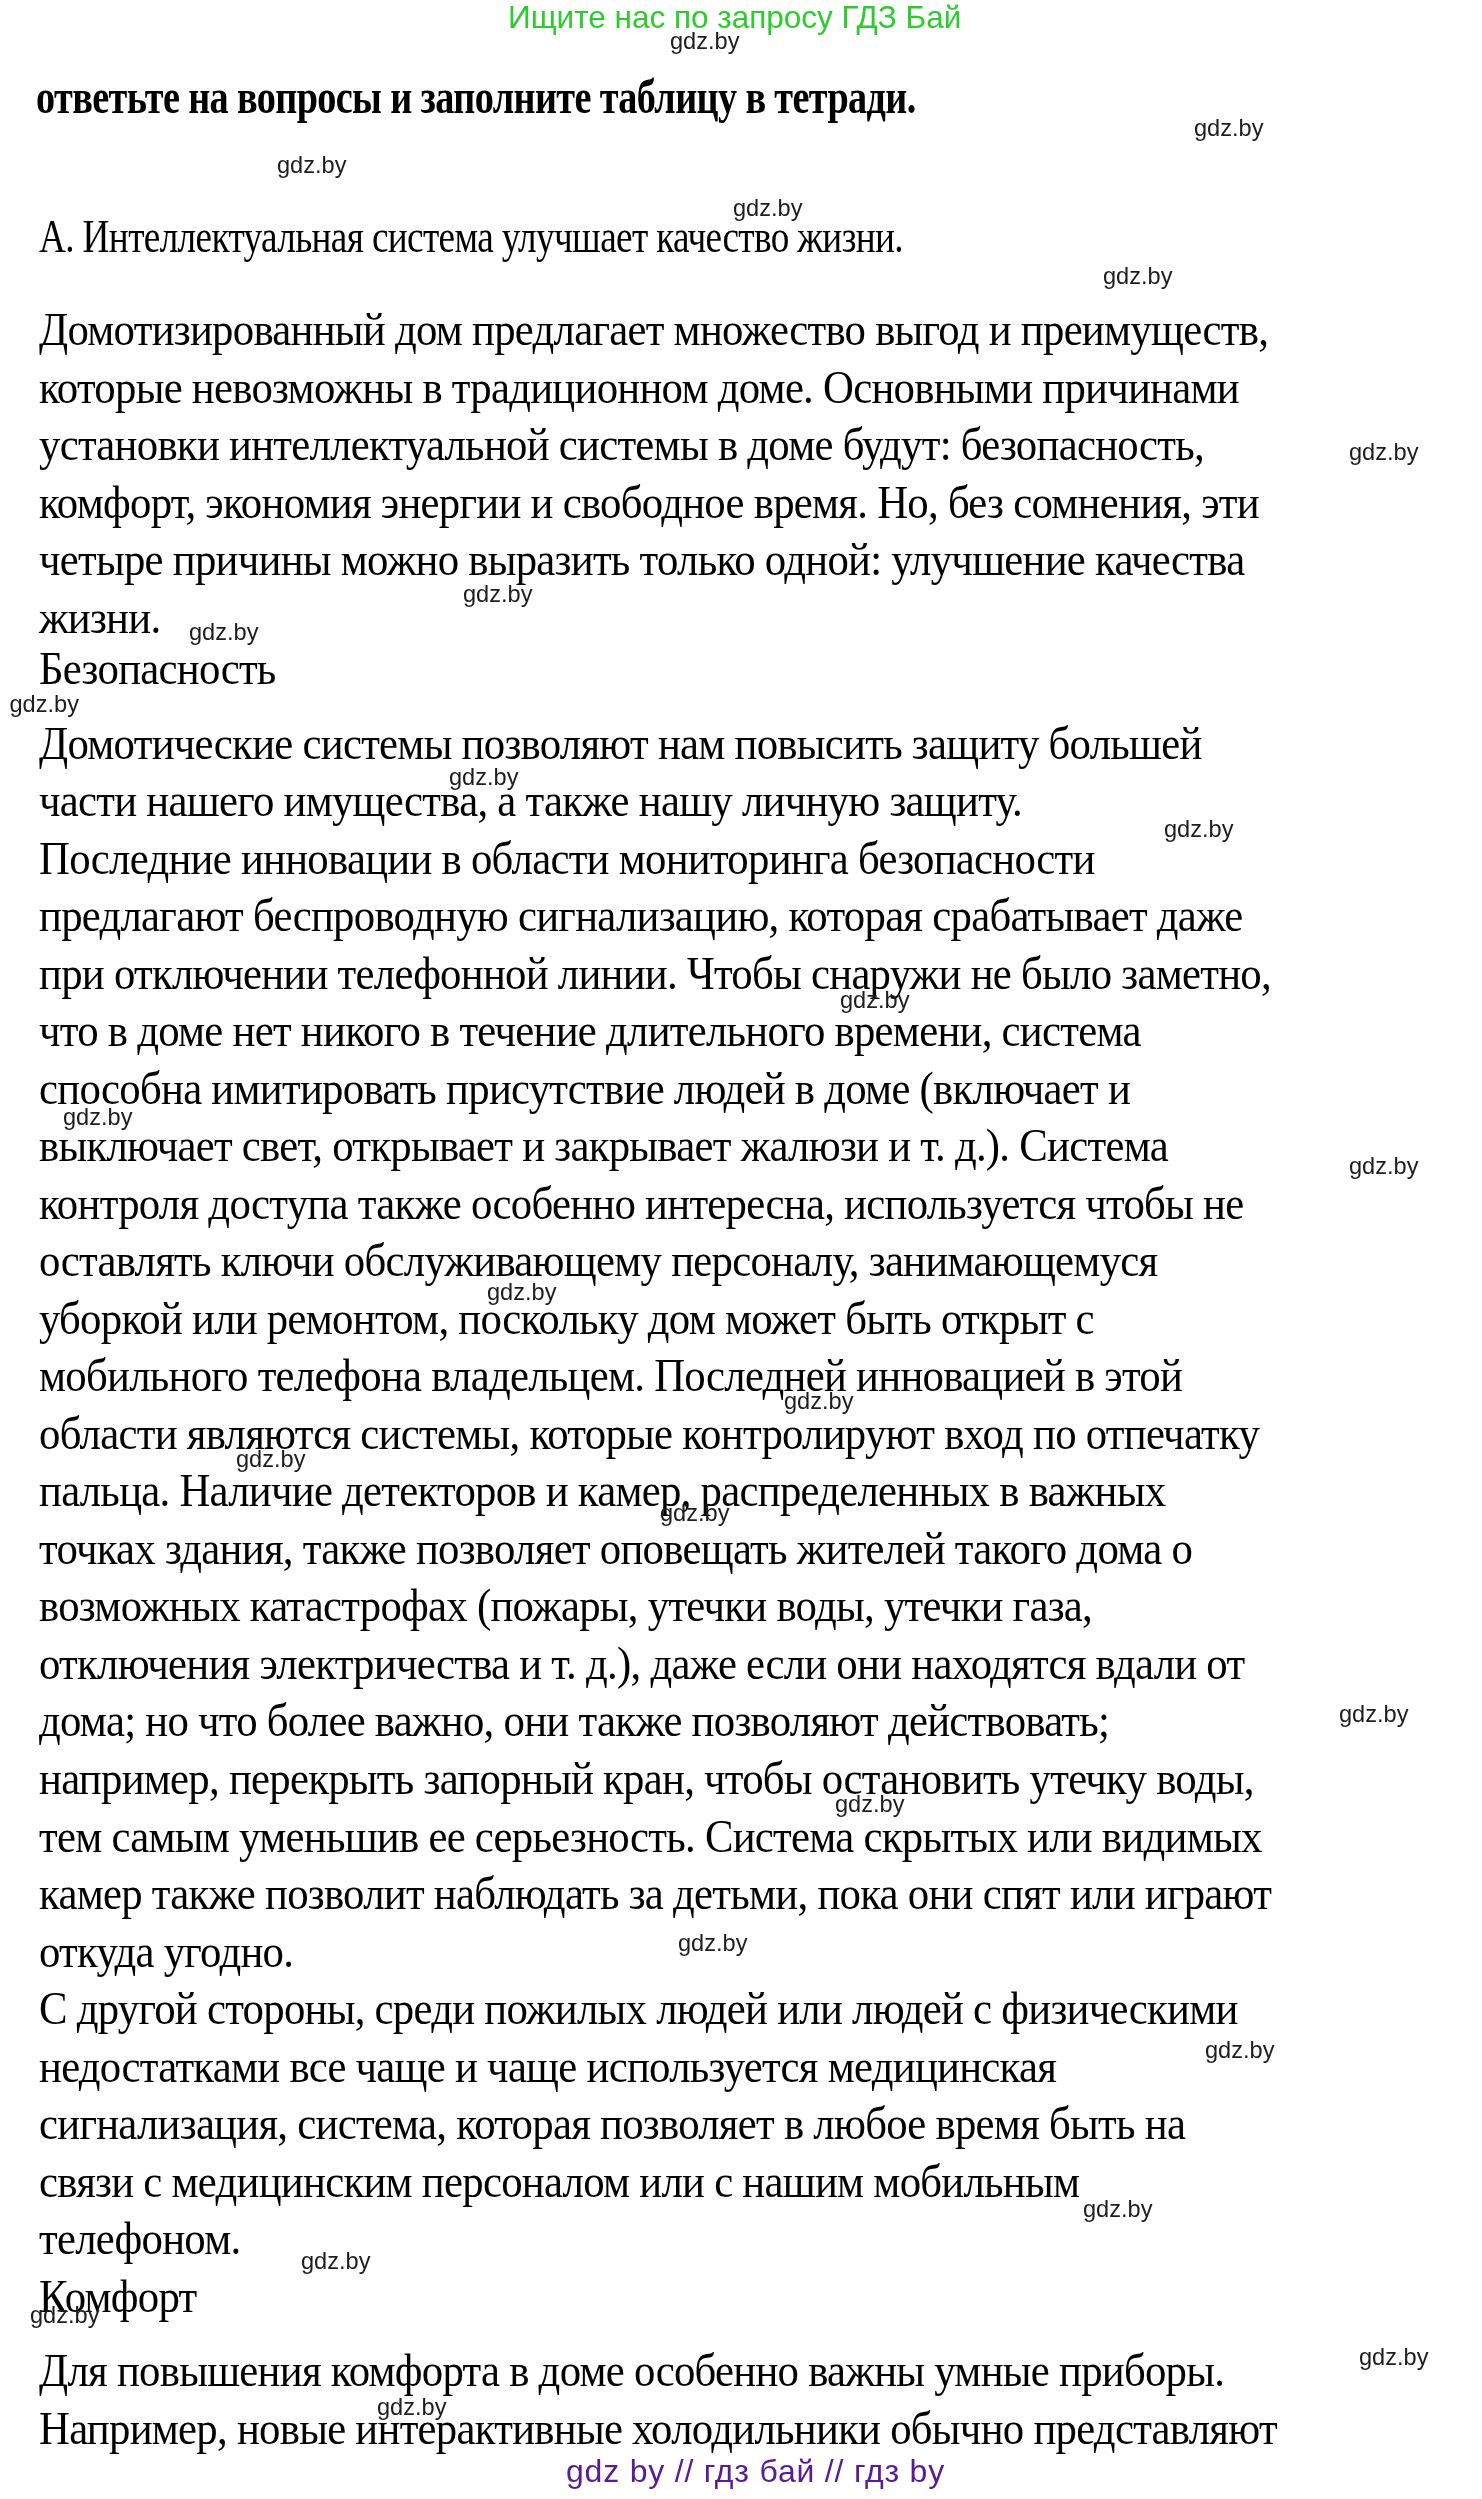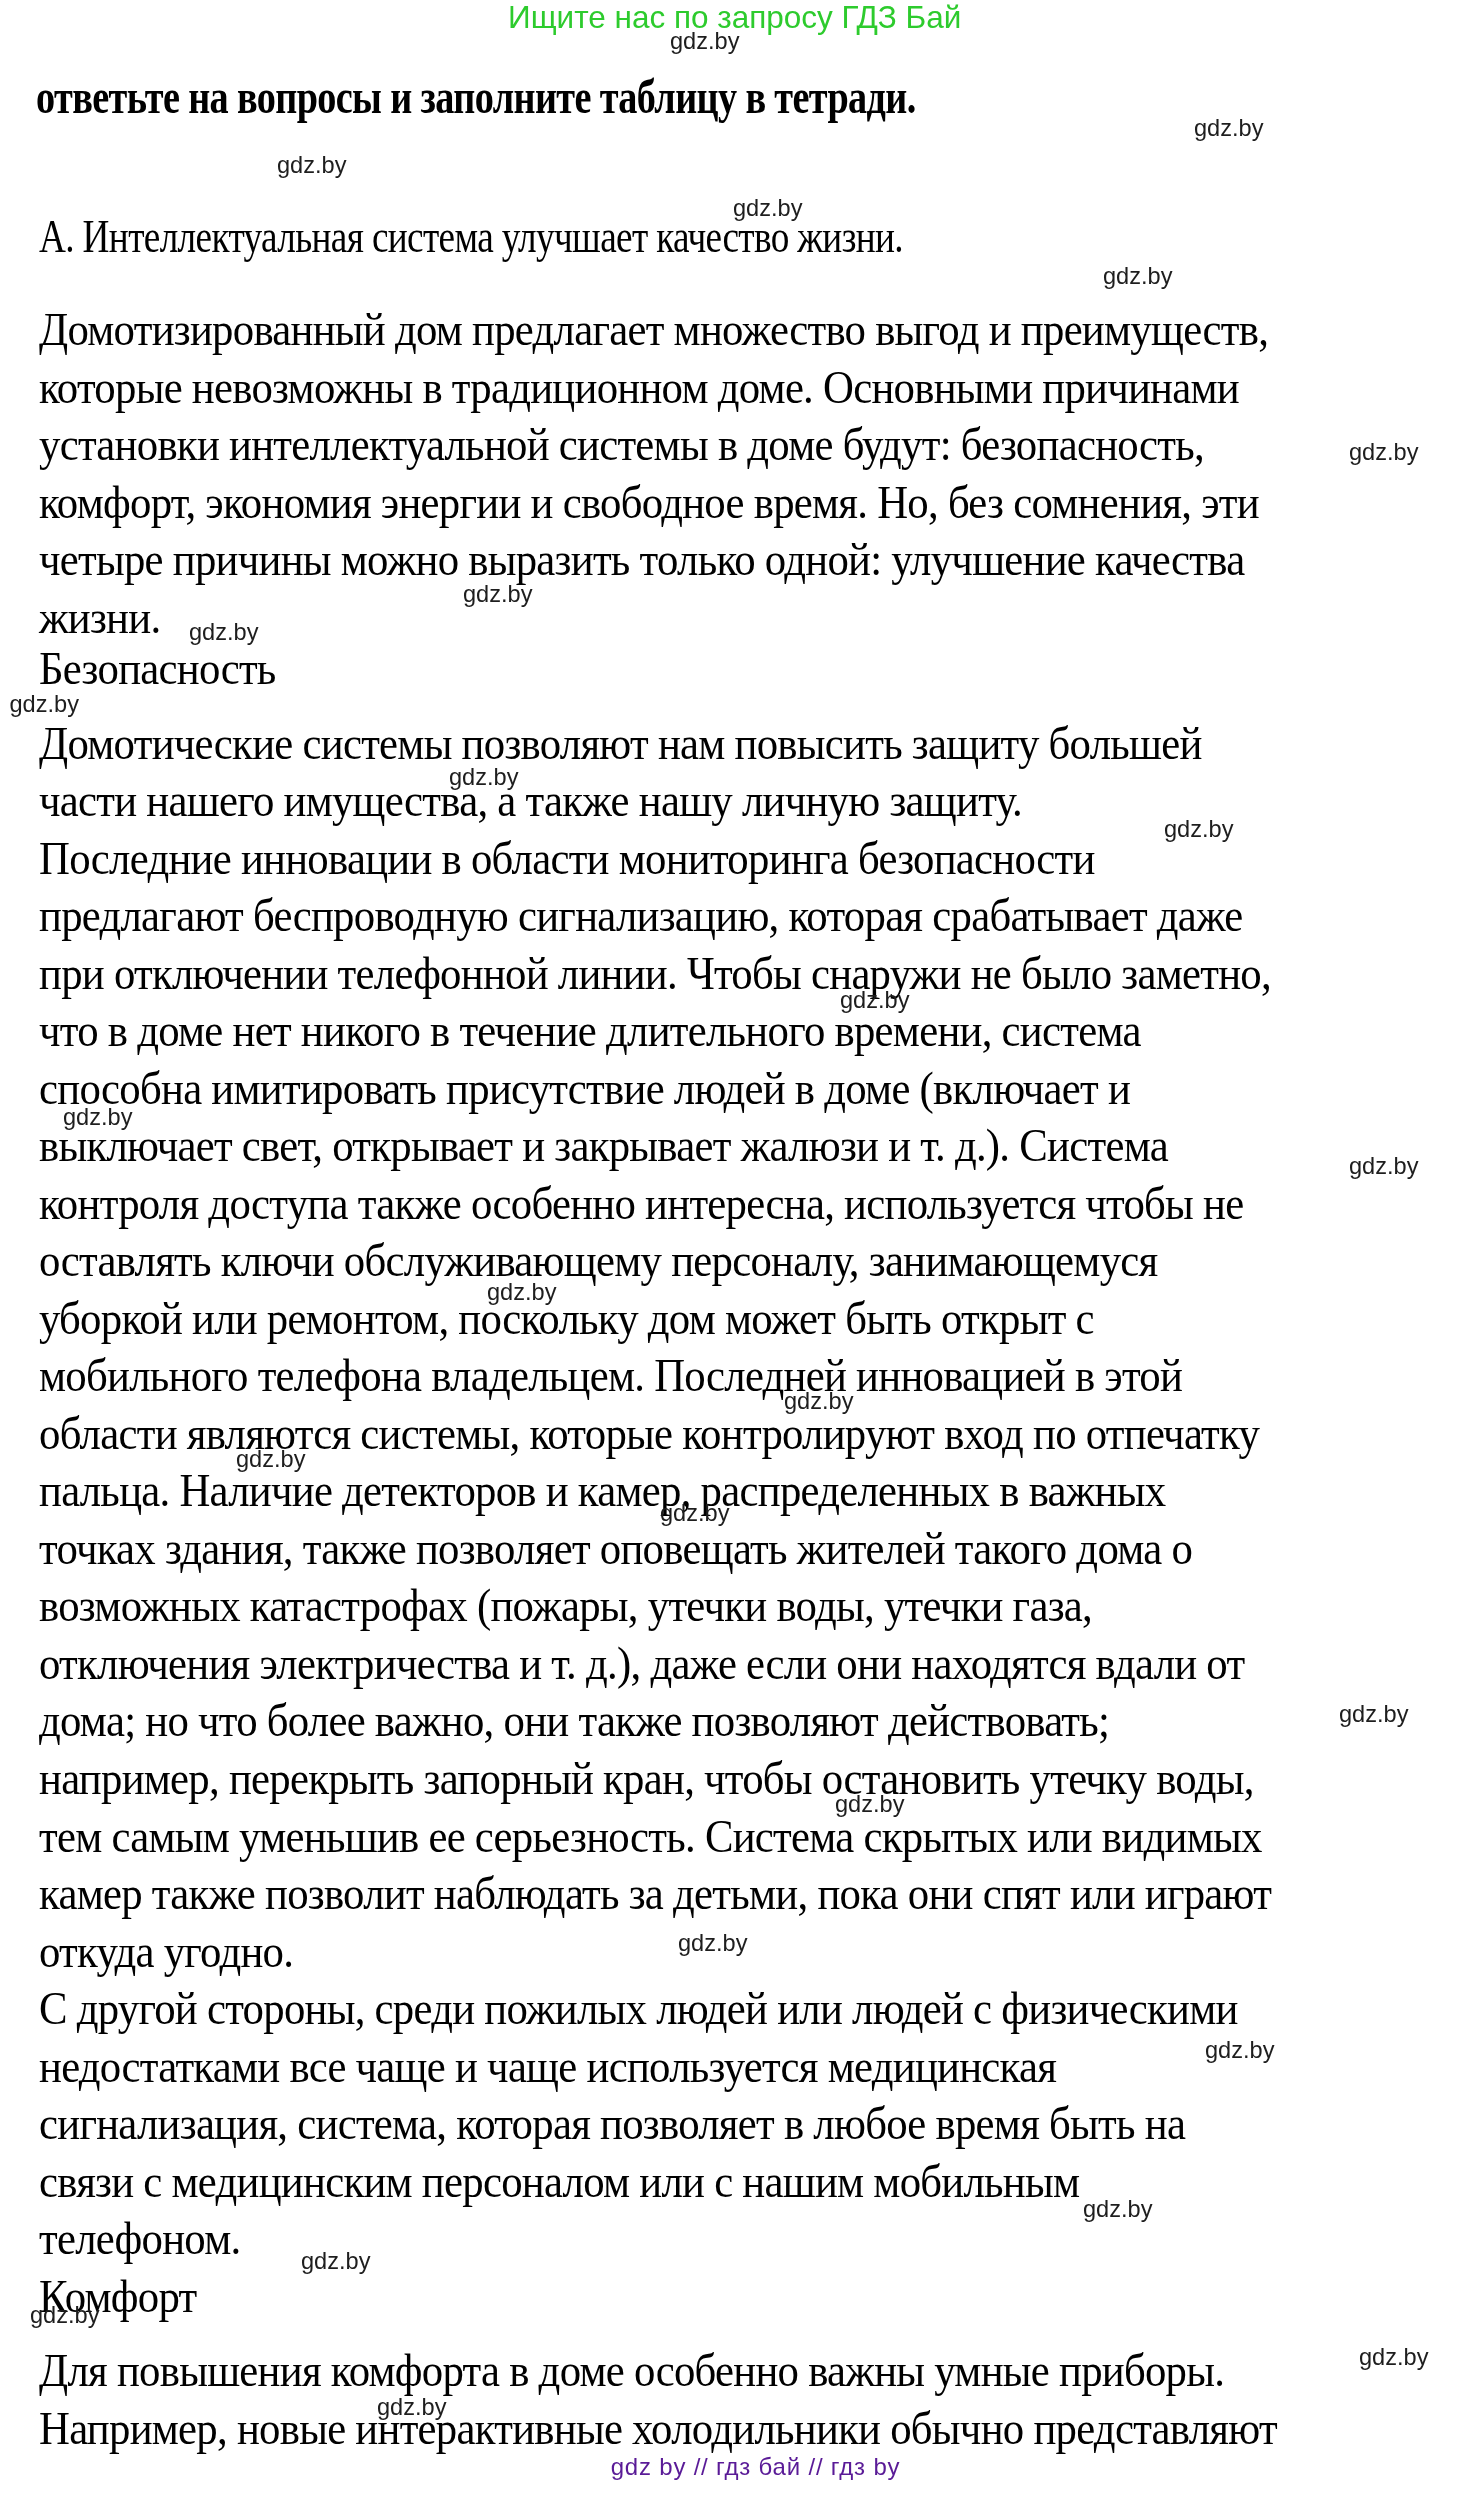--- a/index.html
+++ b/index.html
@@ -64,21 +64,21 @@
     line-height: 1;
     color: #1e1e1e;
     white-space: nowrap;
   }
   .footer {
     position: absolute;
     left: 50%;
     top: 2455px;
     transform: translateX(-50%);
     font-family: "Liberation Sans", sans-serif;
-    font-size: 24px;
+    font-size: 32px;
     line-height: 1;
     white-space: nowrap;
     letter-spacing: 0.8px;
   }
 </style>
 </head>
 <body>
 
 <div class="page">
 

